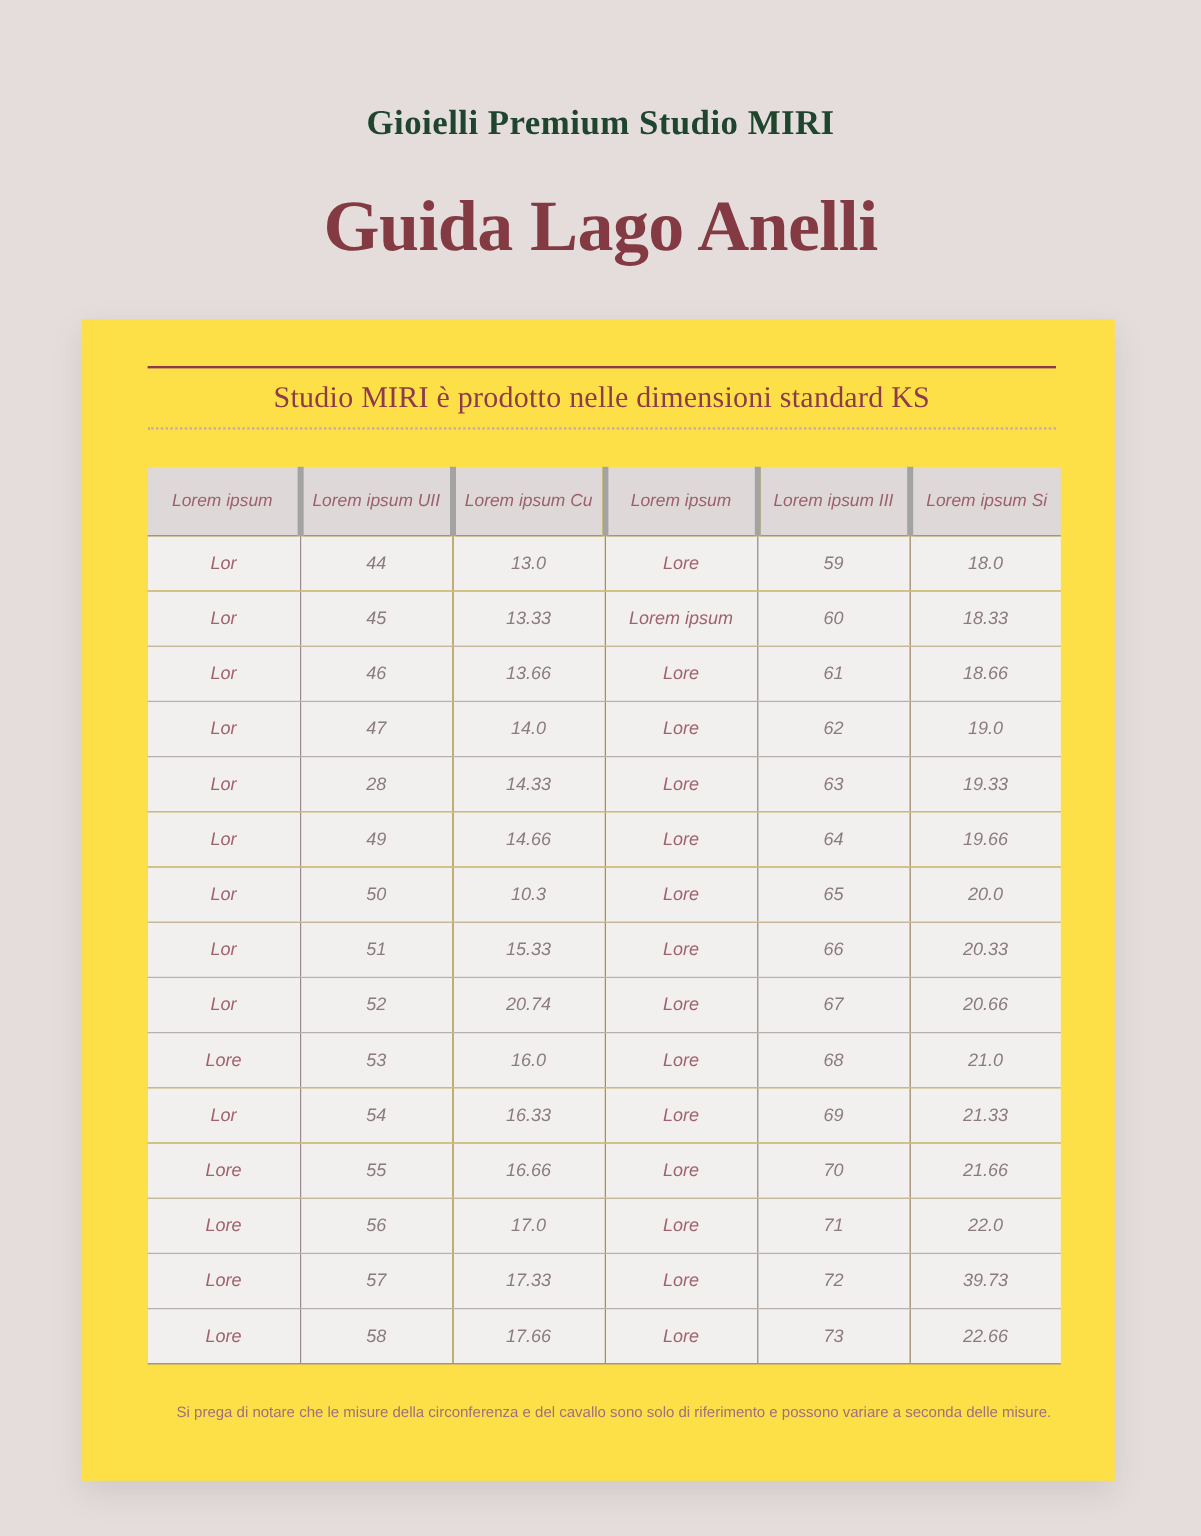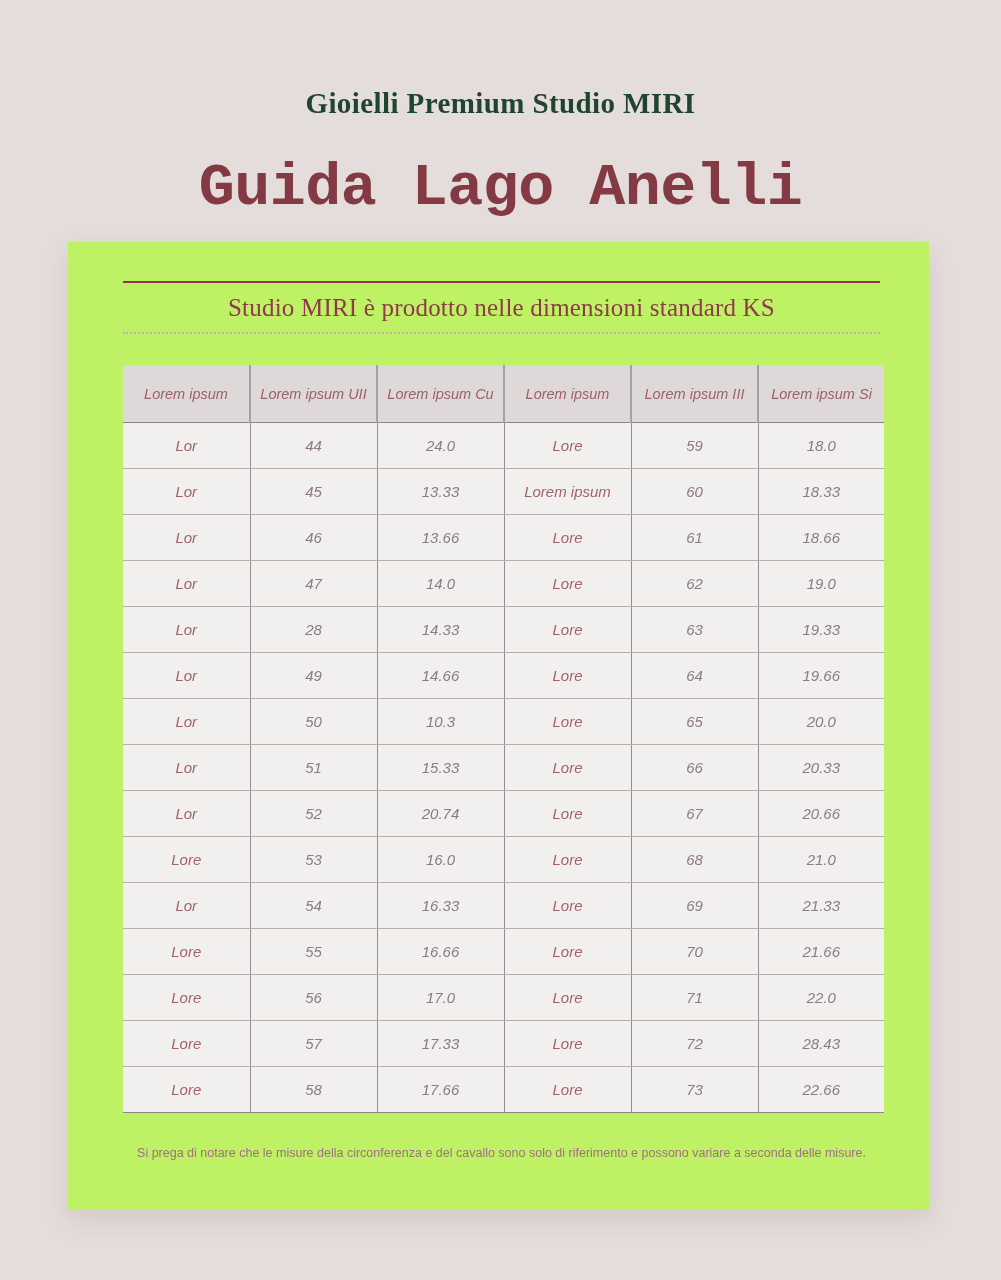--- a/index.html
+++ b/index.html
@@ -35,36 +35,36 @@
     color: #20452f;
     line-height: 1.2;
   }
 
   .main-title {
     position: absolute;
     top: 155px;
     left: 0;
     width: 1001px;
     text-align: center;
-    font-family: Liberation Mono, monospace;
+    font-family: Liberation Serif, serif;
     font-size: 60px;
     font-weight: 700;
     letter-spacing: -0.5px;
     color: #843a42;
     line-height: 1.12;
   }
 
   
   .card {
     position: absolute;
     left: 68px;
-    top: 242px;
+    top: 266px;
     width: 861px;
     height: 968px;
-    background: #bef264;
+    background: #fde047;
     box-shadow: 0 10px 24px rgba(120, 100, 100, 0.16);
     box-sizing: border-box;
   }
 
   .card-inner {
     position: absolute;
     left: 55px;
     top: 39px;
     width: 757px;
   }
@@ -107,21 +107,21 @@
 
   table.size-table th {
     background: #ded9d8;
     color: #9c5f6d;
     font-family: "Liberation Sans", sans-serif;
     font-weight: 400;
     font-size: 14.5px;
     text-align: center;
     height: 57px;
     padding: 0 2px;
-    border-left: 2px solid #a3a3a3;
+    border-left: 5px solid #a3a3a3;
     border-bottom: 1px solid #8f8389;
     white-space: nowrap;
     overflow: hidden;
   }
   table.size-table th:first-child {
     border-left: none;
   }
 
   table.size-table td {
     background: #f2f0ef;
@@ -151,21 +151,21 @@
   col.col-1 { width: 127px; }
   col.col-2 { width: 127px; }
   col.col-3 { width: 127px; }
   col.col-4 { width: 127px; }
   col.col-5 { width: 127px; }
   col.col-6 { width: 126px; }
 
   
   .footnote {
     margin-top: 29px;
-    text-align: center;
+    text-align: right;
     font-family: "Liberation Sans", sans-serif;
     font-size: 12.5px;
     line-height: 1.85;
     color: #a0707c;
     padding: 0 4px;
   }
 </style>
 </head>
 <body>
 
@@ -201,21 +201,21 @@
               <th>Lorem ipsum Cu</th>
               <th>Lorem ipsum</th>
               <th>Lorem ipsum III</th>
               <th>Lorem ipsum Si</th>
             </tr>
           </thead>
           <tbody>
             <tr>
                 <td class="c-label">Lor</td>
                 <td class="c-num">44</td>
-                <td class="c-num">24.0</td>
+                <td class="c-num">13.0</td>
                 <td class="c-label">Lore</td>
                 <td class="c-num">59</td>
                 <td class="c-num">18.0</td>
               </tr>
             <tr>
                 <td class="c-label">Lor</td>
                 <td class="c-num">45</td>
                 <td class="c-num">13.33</td>
                 <td class="c-label">Lorem ipsum</td>
                 <td class="c-num">60</td>
@@ -308,21 +308,21 @@
                 <td class="c-label">Lore</td>
                 <td class="c-num">71</td>
                 <td class="c-num">22.0</td>
               </tr>
             <tr>
                 <td class="c-label">Lore</td>
                 <td class="c-num">57</td>
                 <td class="c-num">17.33</td>
                 <td class="c-label">Lore</td>
                 <td class="c-num">72</td>
-                <td class="c-num">28.43</td>
+                <td class="c-num">39.73</td>
               </tr>
             <tr>
                 <td class="c-label">Lore</td>
                 <td class="c-num">58</td>
                 <td class="c-num">17.66</td>
                 <td class="c-label">Lore</td>
                 <td class="c-num">73</td>
                 <td class="c-num">22.66</td>
               </tr>
           </tbody>

